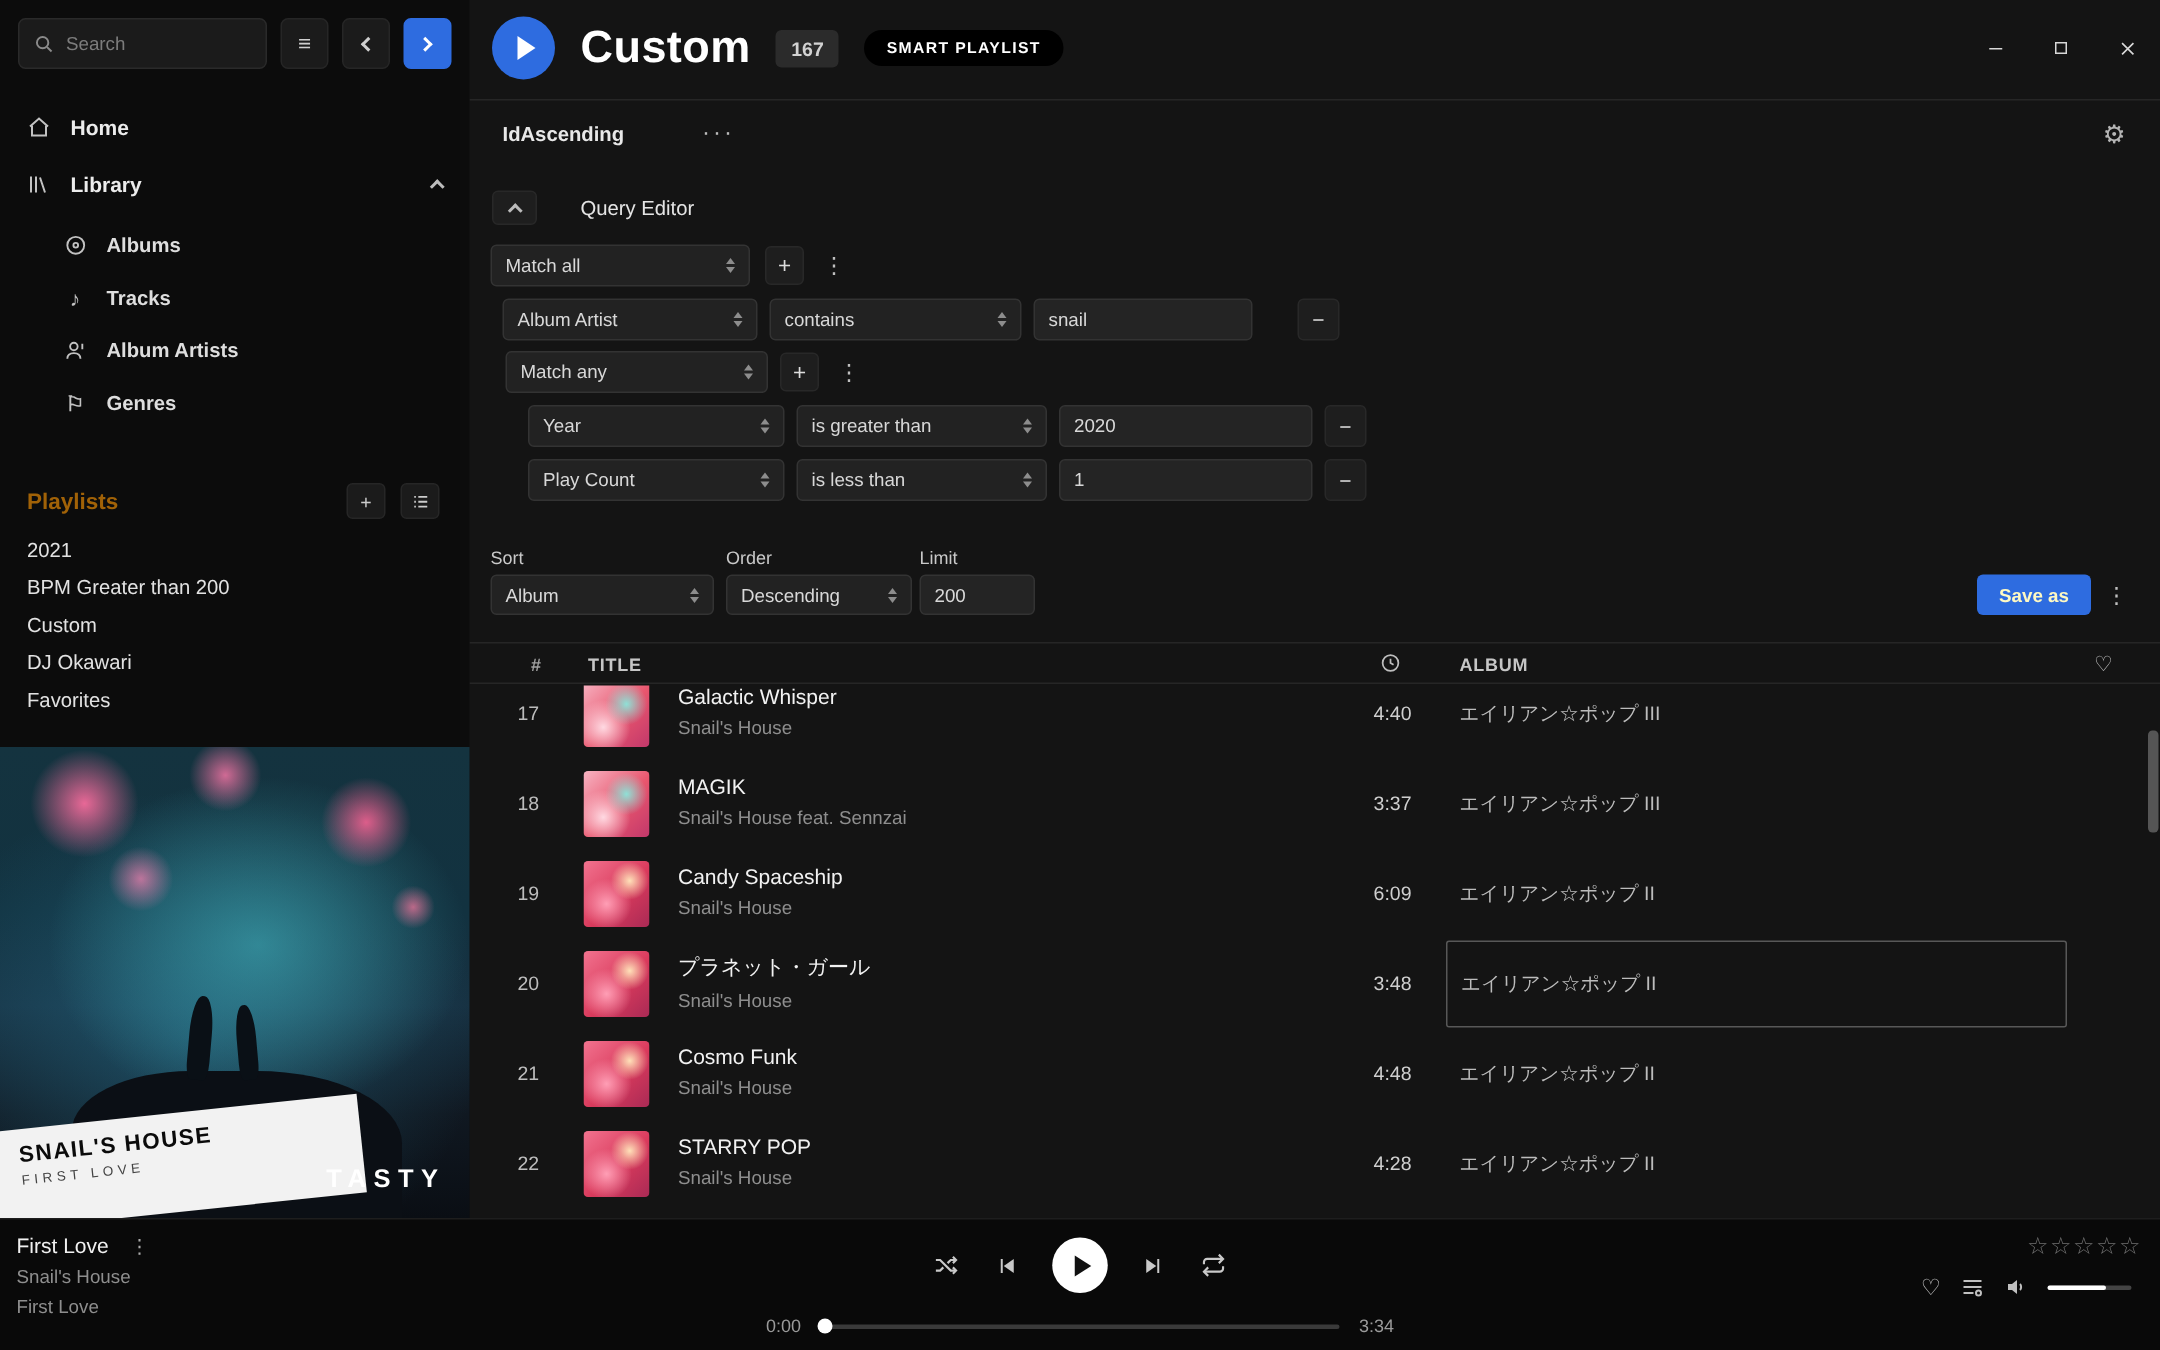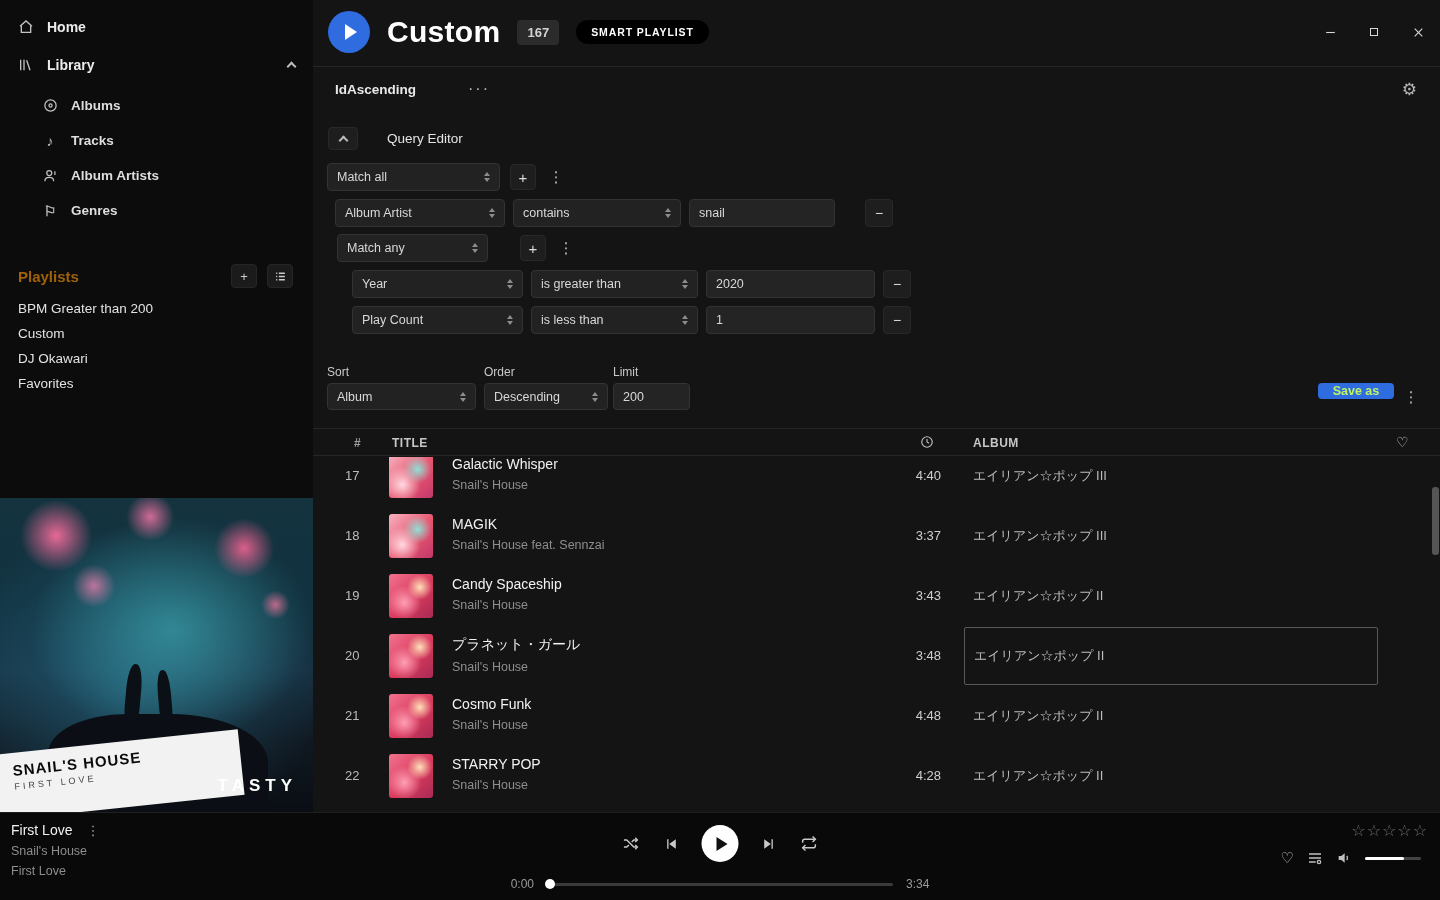--- a/index.html
+++ b/index.html
@@ -88,22 +88,22 @@
   .updown i{display:block;width:0;height:0;border-left:3.5px solid transparent;border-right:3.5px solid transparent}
   .updown .u{border-bottom:4px solid #8d8d8d}
   .updown .d{border-top:4px solid #8d8d8d}
   .sq-btn{position:absolute;width:26px;height:26px;background:#1e1e1e;border:1px solid #282828;border-radius:4px;
     color:#ddd;display:flex;align-items:center;justify-content:center;font-size:15px;cursor:pointer}
   .ghost-btn{position:absolute;width:20px;height:26px;background:transparent;border:none;color:#c0c0c0;font-size:15px;
     display:flex;align-items:center;justify-content:center;cursor:pointer}
   .minus-btn{position:absolute;width:28px;height:28px;background:#1e1e1e;border:1px solid #282828;border-radius:4px;
     color:#ddd;display:flex;align-items:center;justify-content:center;font-size:14px;cursor:pointer}
   .qe-label{position:absolute;font-size:12px;color:#c9c9c9}
-  .save-btn{position:absolute;left:1005px;top:383px;width:76px;height:16px;background:#2e6ce0;border:none;border-radius:4px;
-    color:#bef264;font-weight:700;font-size:12.5px;cursor:pointer;font-family:inherit}
+  .save-btn{position:absolute;left:1005px;top:383px;width:76px;height:27px;background:#2e6ce0;border:none;border-radius:4px;
+    color:#fef9c3;font-weight:700;font-size:12.5px;cursor:pointer;font-family:inherit}
 
   
   .table{position:absolute;left:0;top:428px;width:1127px;height:384px}
   .t-header{position:absolute;left:0;top:0;width:100%;height:28px;border-top:1px solid #262626;border-bottom:1px solid #262626;
     color:#c6c6c6;font-size:12px;font-weight:700;letter-spacing:.5px}
   .th{position:absolute;top:7px}
   .th-num{left:41px;color:#9f9f9f}
   .th-title{left:79px}
   .th-clock{left:607px;top:6px;color:#bdbdbd}
   .th-album{left:660px}
@@ -152,20 +152,40 @@
   .vol-track{width:56px;height:3px;background:#444;border-radius:2px;position:relative;cursor:pointer}
   .vol-fill{position:absolute;left:0;top:0;height:3px;width:70%;background:#fff;border-radius:2px}
   svg{display:block}
 </style>
 </head>
 <body>
 
 <div class="app">
 
   <aside class="sidebar">
+    <div class="sidebar-top">
+      <div class="search-box">
+        <span>
+          <svg width="13" height="13" viewBox="0 0 24 24" fill="none" stroke="currentColor" stroke-width="2.4">
+            <circle cx="10" cy="10" r="7"></circle>
+              <path d="M15.5 15.5L21 21"></path>
+            </svg>
+        </span>
+        <input type="text" placeholder="Search" style="">
+      </div>
+      <button class="icon-btn">
+        <span>≡</span>
+      </button>
+      <button class="icon-btn">
+        <span class="chev left"></span>
+      </button>
+      <button class="icon-btn accent">
+        <span class="chev right"></span>
+      </button>
+    </div>
 
     <nav class="nav">
       <div class="nav-item">
         <span class="sub-icon">
           <svg width="16" height="16" viewBox="0 0 24 24" fill="none" stroke="currentColor" stroke-width="2">
             <path d="M3 11L12 3l9 8"></path>
               <path d="M5 10v10h14V10"></path>
             </svg>
         </span>
         <span>Home</span>
@@ -219,20 +239,21 @@
           </button>
           <button class="pl-btn">
             <span>
               <svg width="13" height="13" viewBox="0 0 24 24" fill="none" stroke="currentColor" stroke-width="2.4">
                 <path d="M4 6h2M4 12h2M4 18h2M9 6h11M9 12h11M9 18h11"></path>
                 </svg>
             </span>
           </button>
         </span>
       </div>
+      <div class="pl-item">2021</div>
       <div class="pl-item">BPM Greater than 200</div>
       <div class="pl-item">Custom</div>
       <div class="pl-item">DJ Okawari</div>
       <div class="pl-item">Favorites</div>
     </div>
 
     <div class="album-art">
       <div class="rock"></div>
       <div class="fig a"></div>
       <div class="fig b"></div>
@@ -314,21 +335,21 @@
           <i class="d"></i>
         </span>
     </div>
     <div class="tinput" style="left:376px;top:199px;width:146px">
       <span>snail</span>
     </div>
     <button class="minus-btn" style="left:552px;top:199px">
       <span>−</span>
       </button>
 
-    <div class="select" style="left:24px;top:234px;width:151px">
+    <div class="select" style="left:24px;top:234px;width:175px">
       <span>Match any</span>
       <span class="updown">
           <i class="u"></i>
           <i class="d"></i>
         </span>
     </div>
     <button class="sq-btn" style="left:207px;top:235px">
       <span>+</span>
       </button>
     <button class="ghost-btn" style="left:243px;top:235px">
@@ -441,21 +462,21 @@
             <span class="r-album">エイリアン☆ポップ III</span>
           </div>
 
           <div class="row">
             <span class="r-num">19</span>
             <span class="r-thumb thumb-b"></span>
             <span class="r-text">
               <div class="r-title">Candy Spaceship</div>
               <div class="r-artist">Snail's House</div>
             </span>
-            <span class="r-dur">3:43</span>
+            <span class="r-dur">6:09</span>
             <span class="r-album">エイリアン☆ポップ II</span>
           </div>
 
           <div class="row selected">
             <span class="r-num">20</span>
             <span class="r-thumb thumb-b"></span>
             <span class="r-text">
               <div class="r-title">プラネット・ガール</div>
               <div class="r-artist">Snail's House</div>
             </span>

